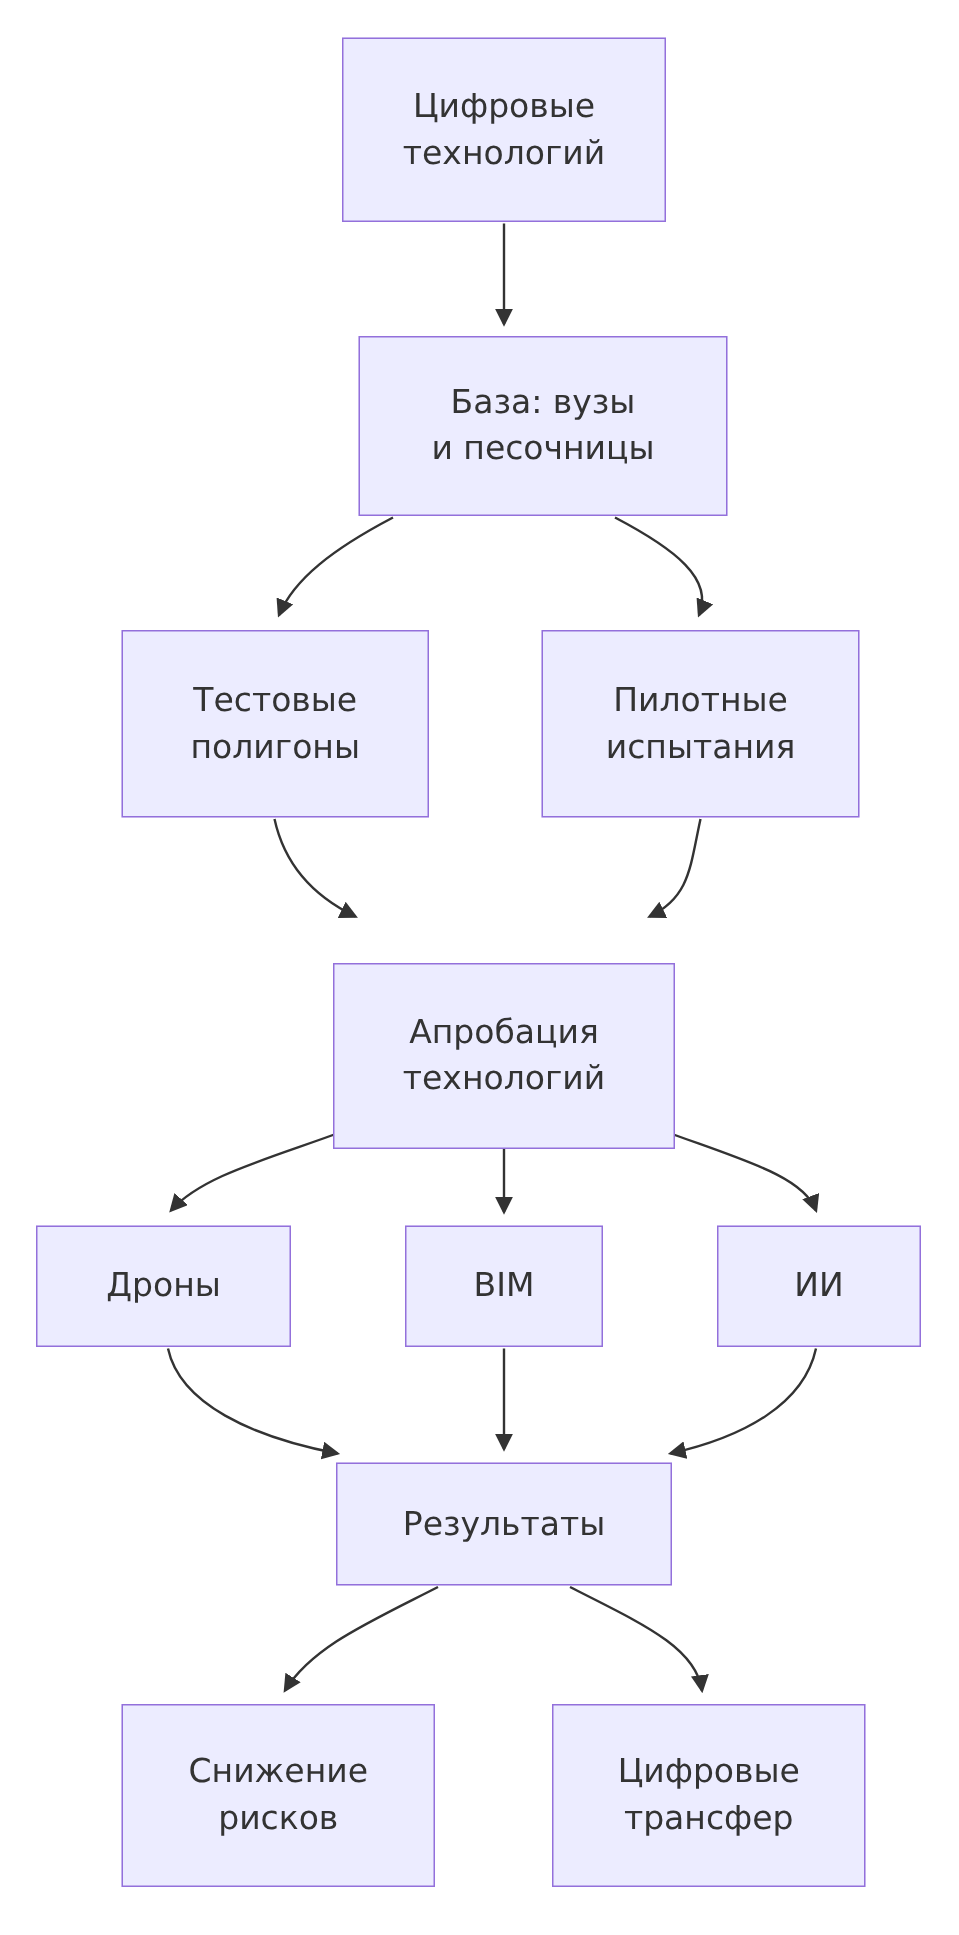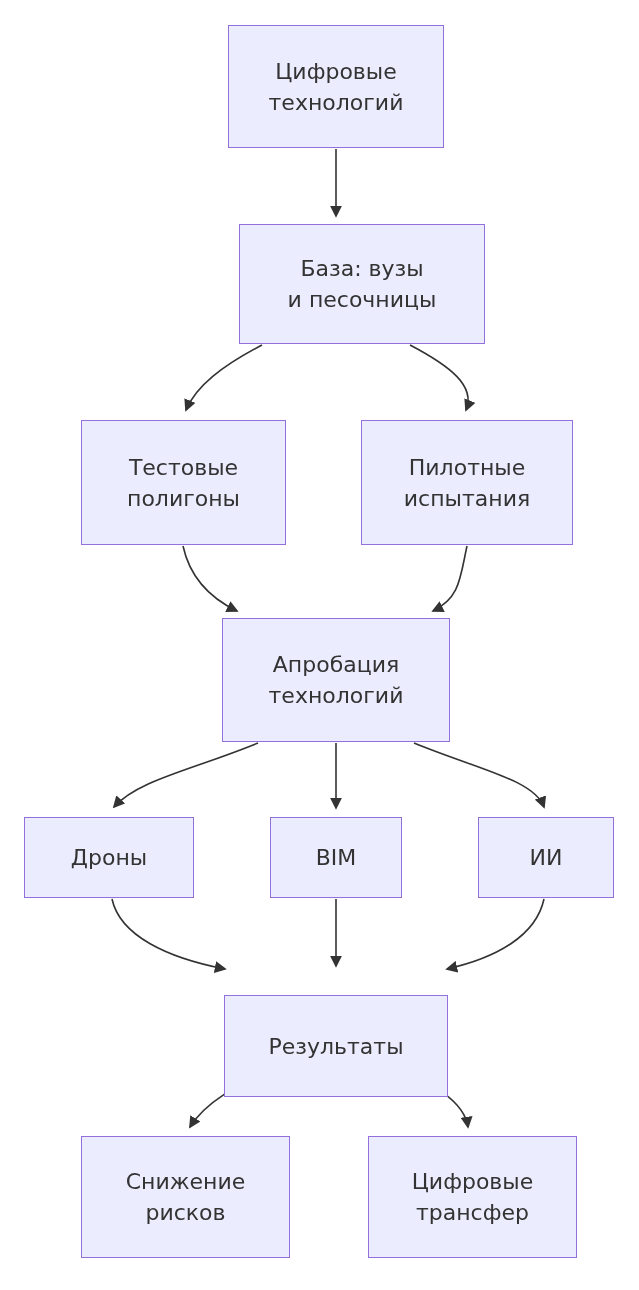--- a/index.html
+++ b/index.html
@@ -91,38 +91,38 @@
   <div class="node" style="left:81px;top:420px;width:205px;height:125px;">
     <div>Тестовые</div>
     <div>полигоны</div>
   </div>
 
   <div class="node" style="left:361px;top:420px;width:212px;height:125px;">
     <div>Пилотные</div>
     <div>испытания</div>
   </div>
 
-  <div class="node" style="left:222px;top:618px;width:228px;height:124px;">
+  <div class="node" style="left:222px;top:642px;width:228px;height:124px;">
     <div>Апробация</div>
     <div>технологий</div>
   </div>
 
   <div class="node" style="left:24px;top:817px;width:170px;height:81px;">
     <div>Дроны</div>
   </div>
 
   <div class="node" style="left:270px;top:817px;width:132px;height:81px;">
     <div>BIM</div>
   </div>
 
   <div class="node" style="left:478px;top:817px;width:136px;height:81px;justify-content:center;">
     <div>ИИ</div>
   </div>
 
-  <div class="node" style="left:224px;top:975px;width:224px;height:102px;margin-top:20px;">
+  <div class="node" style="left:224px;top:975px;width:224px;height:82px;">
     <div>Результаты</div>
   </div>
 
   <div class="node" style="left:81px;top:1136px;width:209px;height:122px;">
     <div>Снижение</div>
     <div>рисков</div>
   </div>
 
   <div class="node" style="left:368px;top:1136px;width:209px;height:122px;">
     <div>Цифровые</div>

